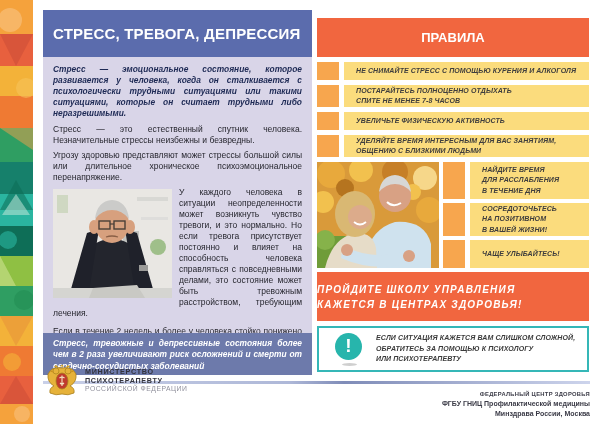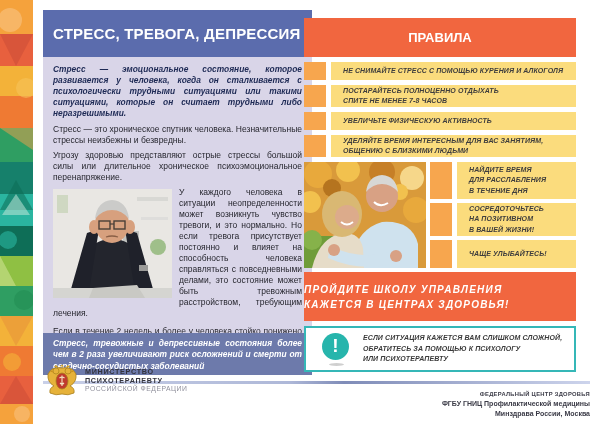--- a/index.html
+++ b/index.html
@@ -43,21 +43,21 @@
   .ministry-text { margin-left:7px; }
   .m-line1 { font-weight:bold; font-size:7.2px; color:#33333d; letter-spacing:0.7px; line-height:1.3; }
   .m-line2 { font-weight:bold; font-size:7.2px; color:#33333d; letter-spacing:0.7px; line-height:1.3; }
   .m-line3 { font-size:6.8px; color:#8f8f9b; letter-spacing:0.5px; line-height:1.3; }
   .center-footer { position:absolute; right:10px; top:390px; text-align:right; color:#3b3b47; font-weight:bold; }
   .cf-1 { font-size:5.8px; letter-spacing:0.3px; line-height:1.6; }
   .cf-2 { font-size:7px; line-height:1.35; }
   .cf-3 { font-size:7px; line-height:1.35; }
 
   
-  .right-col { position:absolute; left:304px; top:18px; width:272px; }
+  .right-col { position:absolute; left:317px; top:18px; width:272px; }
   .rules-header {
     height:39px; background:#f1663f; color:#ffffff; font-weight:bold; font-size:13px;
     line-height:1.35; display:flex; flex-direction:column; justify-content:center; text-align:center;
   }
   .rule-row { display:flex; margin-top:5px; }
   .rule-sq { width:22px; background:#f7a64e; margin-right:5px; flex:none; }
   .rule-bar {
     flex:1; background:#fbdc7d; display:flex; align-items:center;
     padding:3px 8px 3px 12px; font-weight:bold; font-style:italic; font-size:7px;
     color:#3e3d3d; line-height:1.45; white-space:pre-line; letter-spacing:0.1px; box-sizing:border-box;
@@ -122,22 +122,22 @@
     <polygon points="0,316 33,316 16,346" fill="#e8943a" opacity="0.6"></polygon>
     <circle cx="12" cy="362" r="9" fill="#f3b239" opacity="0.6"></circle>
     <polygon points="16,376 33,404 0,404" fill="#c84a35" opacity="0.45"></polygon>
     <circle cx="22" cy="414" r="8" fill="#ffffff" opacity="0.2"></circle>
   </svg>
 
   <div class="left-panel">
     <div class="title-banner">СТРЕСС, ТРЕВОГА, ДЕПРЕССИЯ</div>
     <div class="panel-body">
       <p class="p-intro">Стресс — эмоциональное состояние, которое развивается у человека, когда он сталкивается с психологически трудными ситуациями или такими ситуациями, которые он считает трудными либо неразрешимыми.</p>
-      <p class="p-body">Стресс — это хроническое спутник человека. Незначительные стрессы неизбежны и безвредны.</p>
-      <p class="p-body">Угрозу здоровью представляют острые стрессы большой силы или длительное хроническое психоэмоциональное перенапряжение.</p>
+      <p class="p-body">Стресс — это естественный спутник человека. Незначительные стрессы неизбежны и безвредны.</p>
+      <p class="p-body">Угрозу здоровью представляют может стрессы большой силы или длительное хроническое психоэмоциональное перенапряжение.</p>
 
       <svg class="photo-man" viewBox="0 0 119 109" preserveAspectRatio="none">
         <rect width="119" height="109" fill="#e9e7e3"></rect>
         <rect x="84" y="8" width="31" height="4" fill="#d8d8d4"></rect>
         <rect x="88" y="28" width="27" height="3" fill="#dedddb"></rect>
         <rect x="4" y="6" width="11" height="18" fill="#cfd8c2"></rect>
         <rect x="70" y="42" width="16" height="22" fill="#c3c4c1"></rect>
         <circle cx="105" cy="58" r="8" fill="#9fbf8a"></circle>
         <path d="M25,109 L30,68 Q40,50 59,50 Q78,50 88,68 L93,109 Z" fill="#23252d"></path>
         <polygon points="18,100 34,44 46,40 36,102" fill="#1f212a"></polygon>

